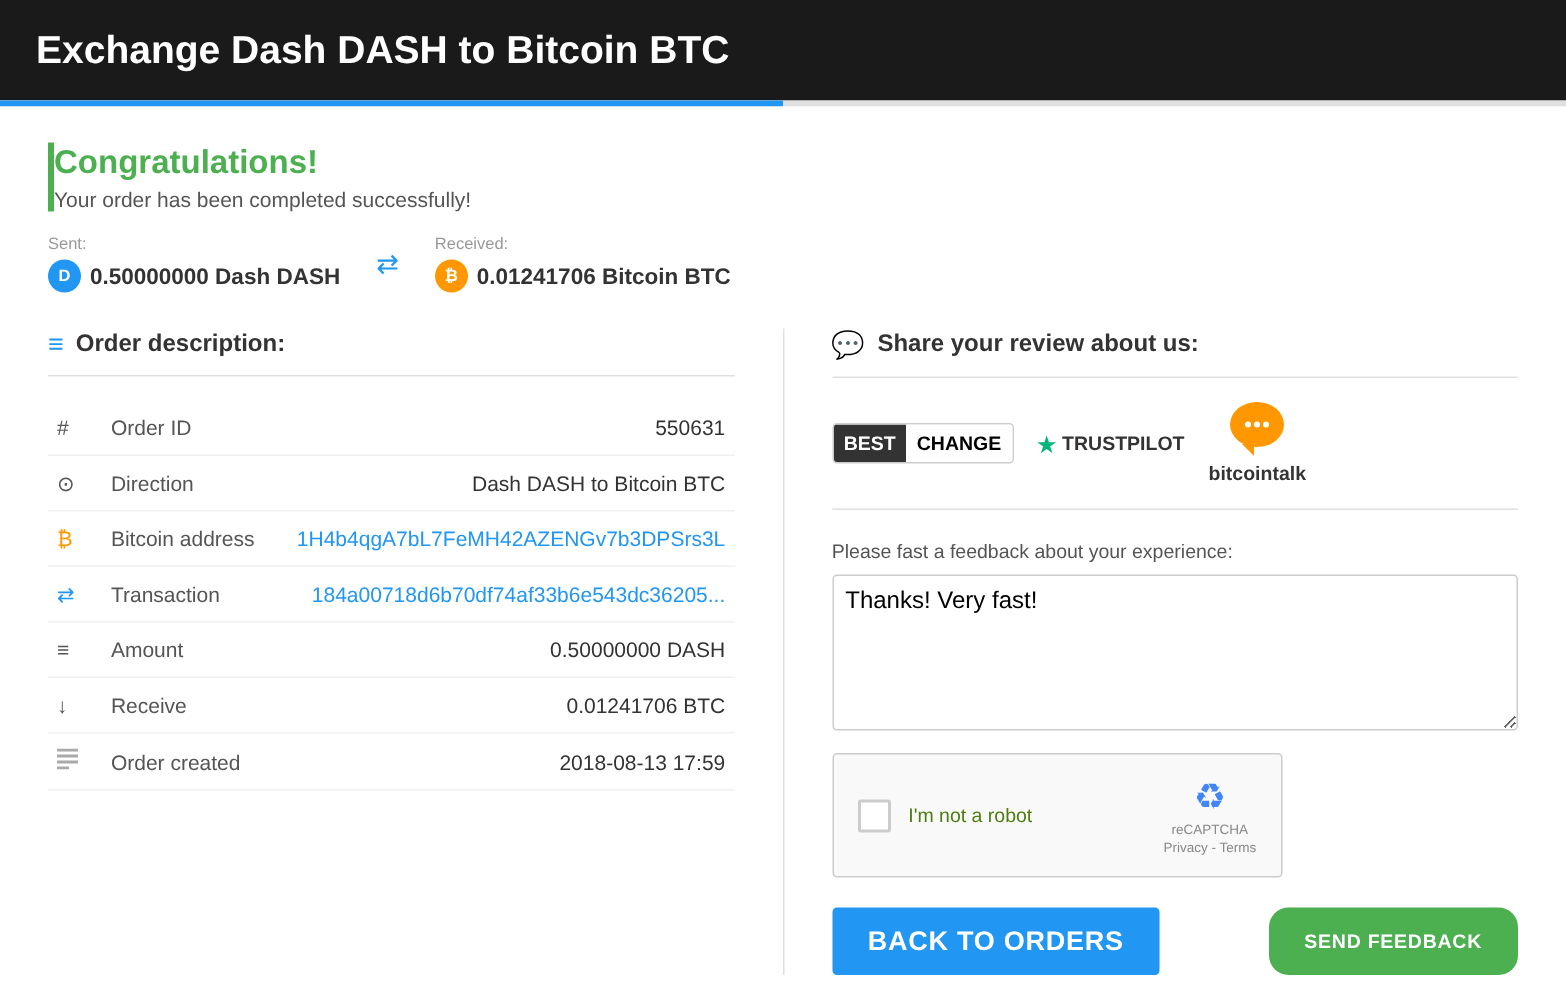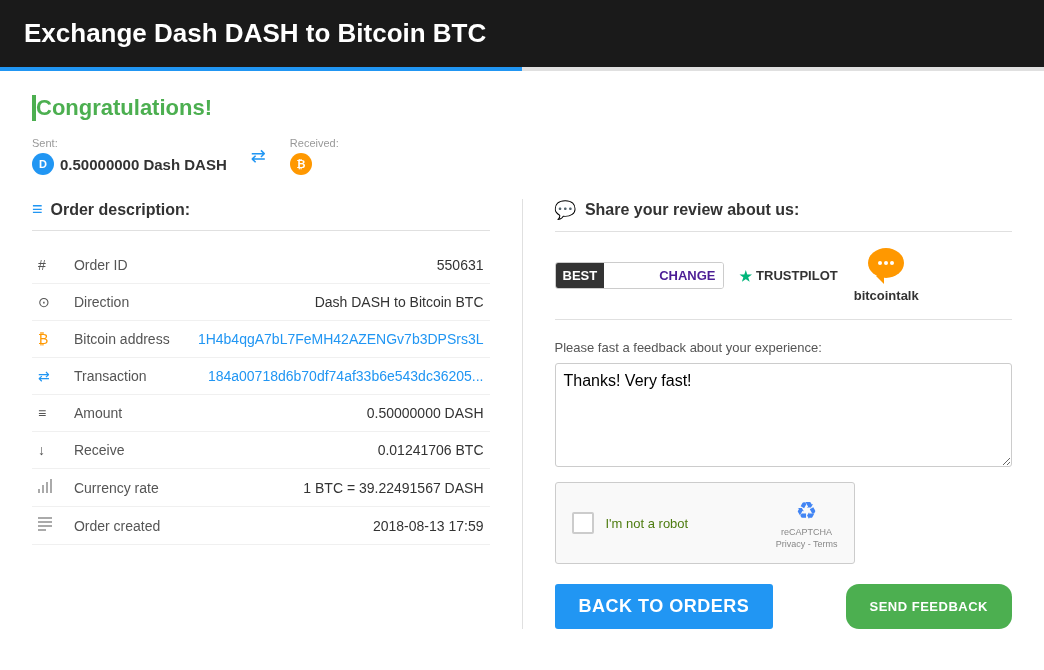--- a/index.html
+++ b/index.html
@@ -181,32 +181,31 @@
     }
 
     .bestchange-badge {
       display: flex;
       align-items: flex-start;
       border: 1px solid #ccc;
       border-radius: 3px;
       overflow: hidden;
       font-size: 13px;
       font-weight: bold;
-      gap: 48px;
     }
 
     .bestchange-best {
       background: #333;
       color: #fff;
       padding: 5px 7px;
     }
 
     .bestchange-change {
       background: #fff;
-      color: #4c1d95;
+      color: #000000;
       padding: 5px 7px;
     }
 
     .trustpilot-badge {
       display: flex;
       align-items: center;
       gap: 4px;
       font-size: 13px;
       font-weight: bold;
       color: #333;
@@ -361,35 +360,37 @@
   <span>Exchange Dash DASH to Bitcoin BTC</span>
 </div>
 <div class="progress-bar">
   <div class="progress-bar-fill"></div>
 </div>
 
 <div class="main-content">
 
   <div class="congratulations">
     <h2>Congratulations!</h2>
+    <p>Your order has been completed successfully!</p>
   </div>
 
   <div class="transaction-summary" style="margin-left:0;">
     <div class="tx-field">
       <span class="tx-label">Sent:</span>
       <div class="tx-value">
         <div class="dash-icon">D</div>
         <span>0.50000000 Dash DASH</span>
       </div>
     </div>
     <span class="exchange-arrow">⇄</span>
     <div class="tx-field">
       <span class="tx-label">Received:</span>
       <div class="tx-value">
         <div class="btc-icon">₿</div>
+        <span>0.01241706 Bitcoin BTC</span>
       </div>
     </div>
   </div>
 
   <div class="two-col">
 
     <div class="left-col">
       <div class="section-title">
         <span class="section-title-icon">≡</span>
         <span>Order description:</span>
@@ -418,32 +419,20 @@
           </tr>
           <tr>
             <td class="row-icon">≡</td>
             <td>Amount</td>
             <td>0.50000000 DASH</td>
           </tr>
           <tr>
             <td class="row-icon">↓</td>
             <td>Receive</td>
             <td>0.01241706 BTC</td>
-          </tr>
-          <tr>
-            <td class="row-icon">
-              <svg width="14" height="14" viewBox="0 0 14 14" fill="none">
-                <rect x="0" y="10" width="2" height="4" fill="#aaa"></rect>
-                <rect x="4" y="6" width="2" height="8" fill="#aaa"></rect>
-                <rect x="8" y="3" width="2" height="11" fill="#aaa"></rect>
-                <rect x="12" y="0" width="2" height="14" fill="#aaa"></rect>
-              </svg>
-            </td>
-            <td>Currency rate</td>
-            <td>1 BTC = 39.22491567 DASH</td>
           </tr>
           <tr>
             <td class="row-icon">
               <svg width="14" height="14" viewBox="0 0 14 14" fill="none">
                 <rect x="0" y="0" width="14" height="2" fill="#aaa"></rect>
                 <rect x="0" y="4" width="14" height="2" fill="#aaa"></rect>
                 <rect x="0" y="8" width="14" height="2" fill="#aaa"></rect>
                 <rect x="0" y="12" width="8" height="2" fill="#aaa"></rect>
               </svg>
             </td>

